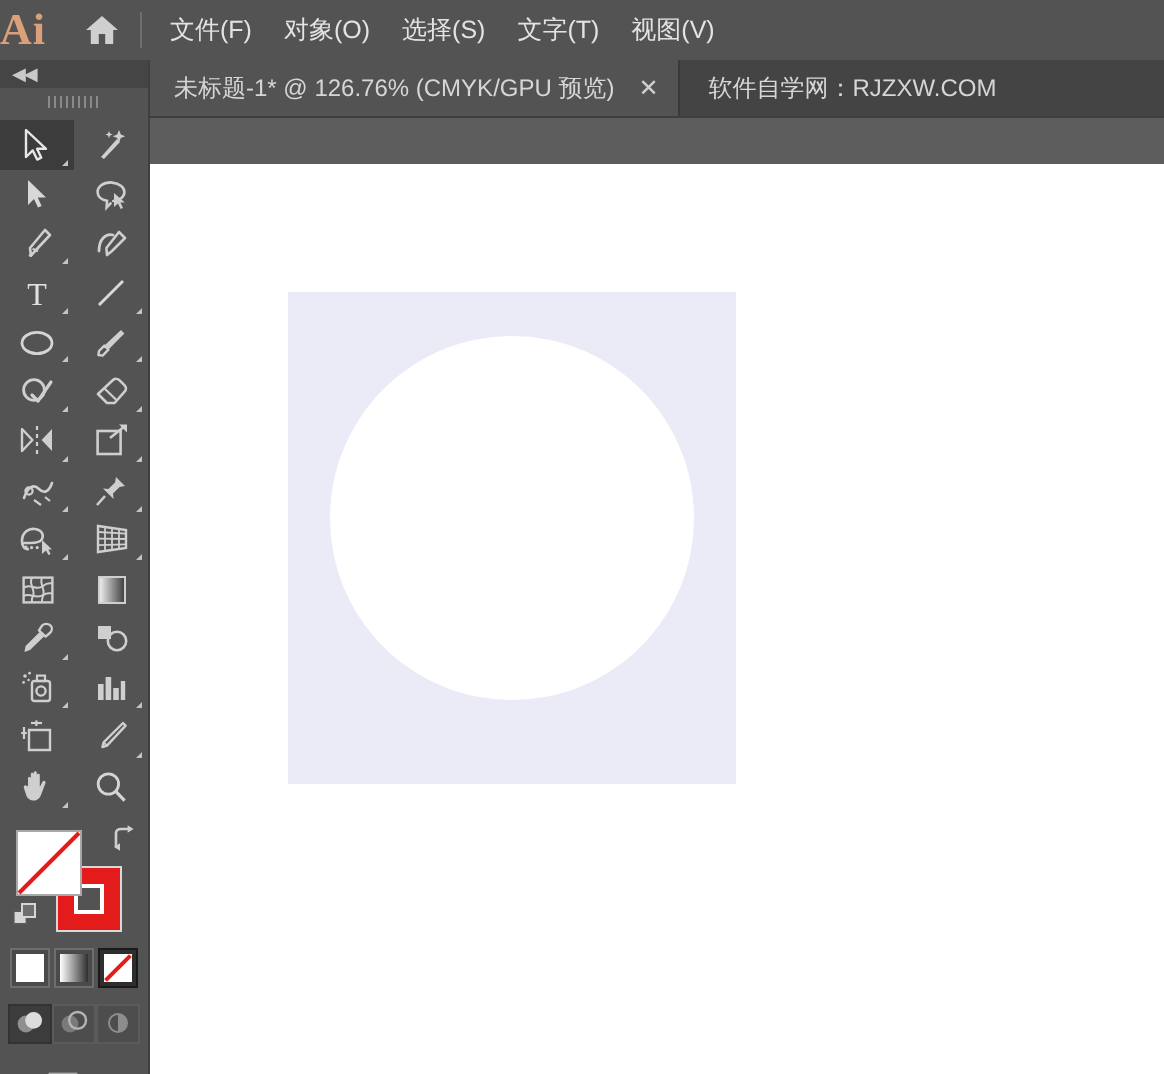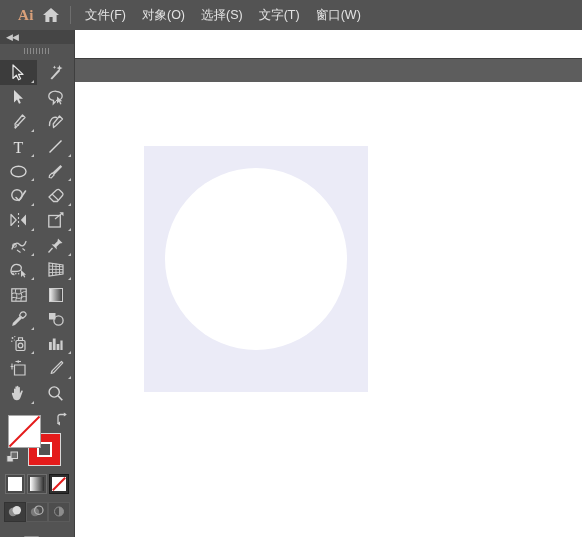--- a/index.html
+++ b/index.html
@@ -26,23 +26,23 @@
     position: absolute;
     left: 0; top: 0;
     width: 582px; height: 30px;
     background: #535353;
     display: flex;
     align-items: center;
     box-sizing: border-box;
   }
   .ai-logo {
     width: 34px;
-    text-align: right;
+    text-align: left;
     font-family: "Liberation Serif", serif;
-    font-size: 15px;
+    font-size: 22px;
     font-weight: bold;
     color: #d9a07a;
     letter-spacing: 0.5px;
     line-height: 30px;
   }
   .home-icon {
     width: 34px;
     display: flex;
     align-items: center;
     justify-content: center;
@@ -319,24 +319,33 @@
       <svg width="18" height="16" viewBox="0 0 18 16">
         <path d="M9 1 L17 8 L14.6 8 L14.6 15 L10.6 15 L10.6 10 L7.4 10 L7.4 15 L3.4 15 L3.4 8 L1 8 Z" fill="#cfcfcf"></path>
       </svg>
     </div>
     <div class="menu-sep"></div>
     <div class="menu-items">
       <div class="menu-item">文件(F)</div>
       <div class="menu-item">对象(O)</div>
       <div class="menu-item">选择(S)</div>
       <div class="menu-item">文字(T)</div>
-      <div class="menu-item">窗口(W)</div>
+      <div class="menu-item">视图(V)</div>
     </div>
   </div>
 
+  <div class="tabbar">
+    <div class="doc-tab">
+      <span class="doc-tab-label">未标题-1* @ 126.76% (CMYK/GPU 预览)</span>
+      <span class="tab-close">✕</span>
+    </div>
+    <div class="watermark-tab">
+      <span class="watermark-label">软件自学网：RJZXW.COM</span>
+    </div>
+  </div>
 
   <div class="controlbar"></div>
 
   <div class="canvas">
     <div class="artboard">
       <div class="art-circle"></div>
     </div>
   </div>
 
   <div class="toolpanel">

